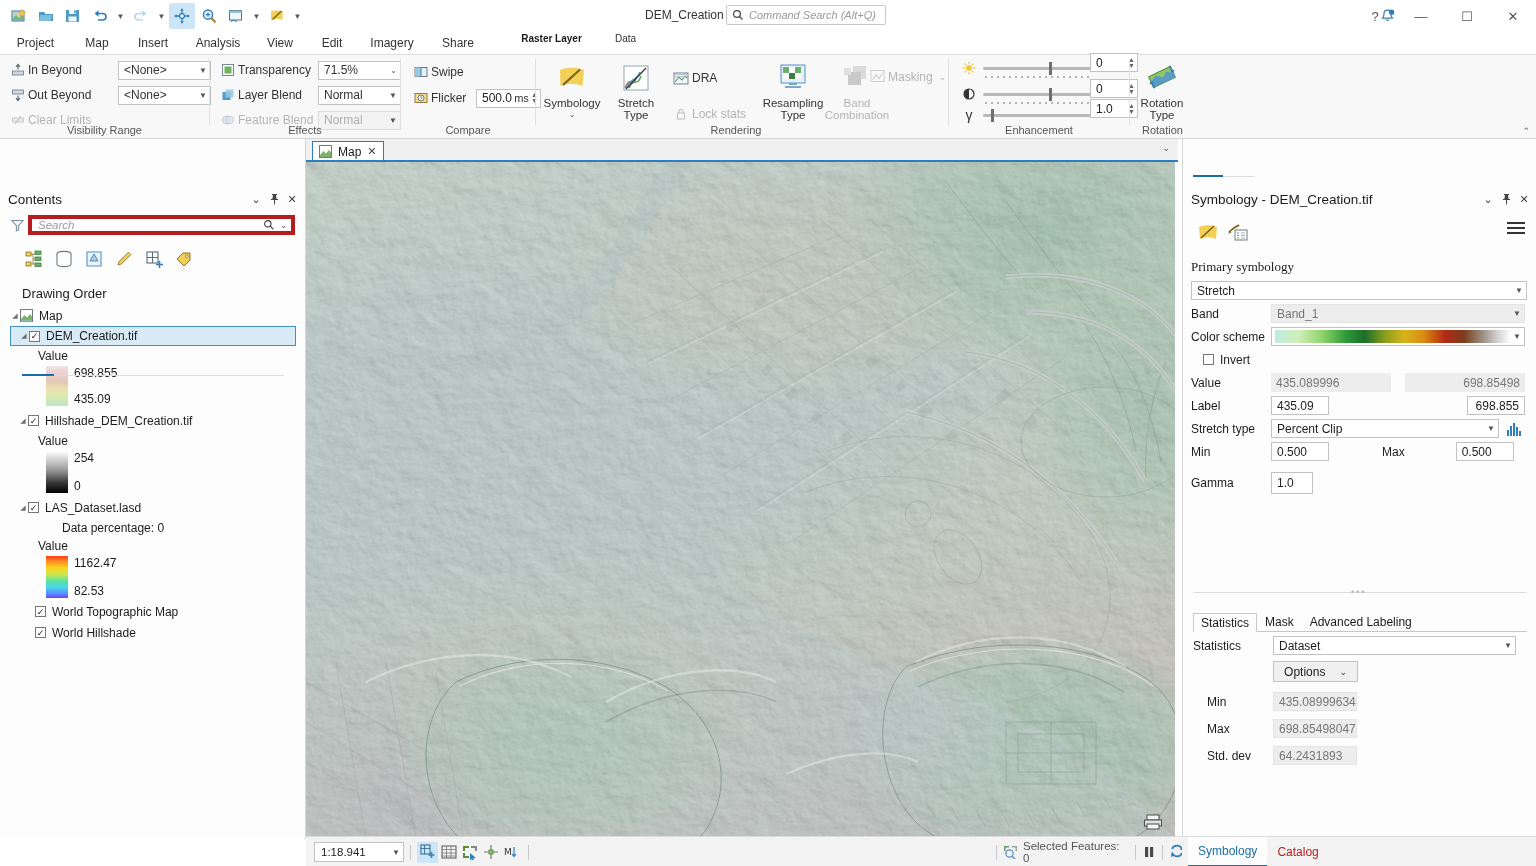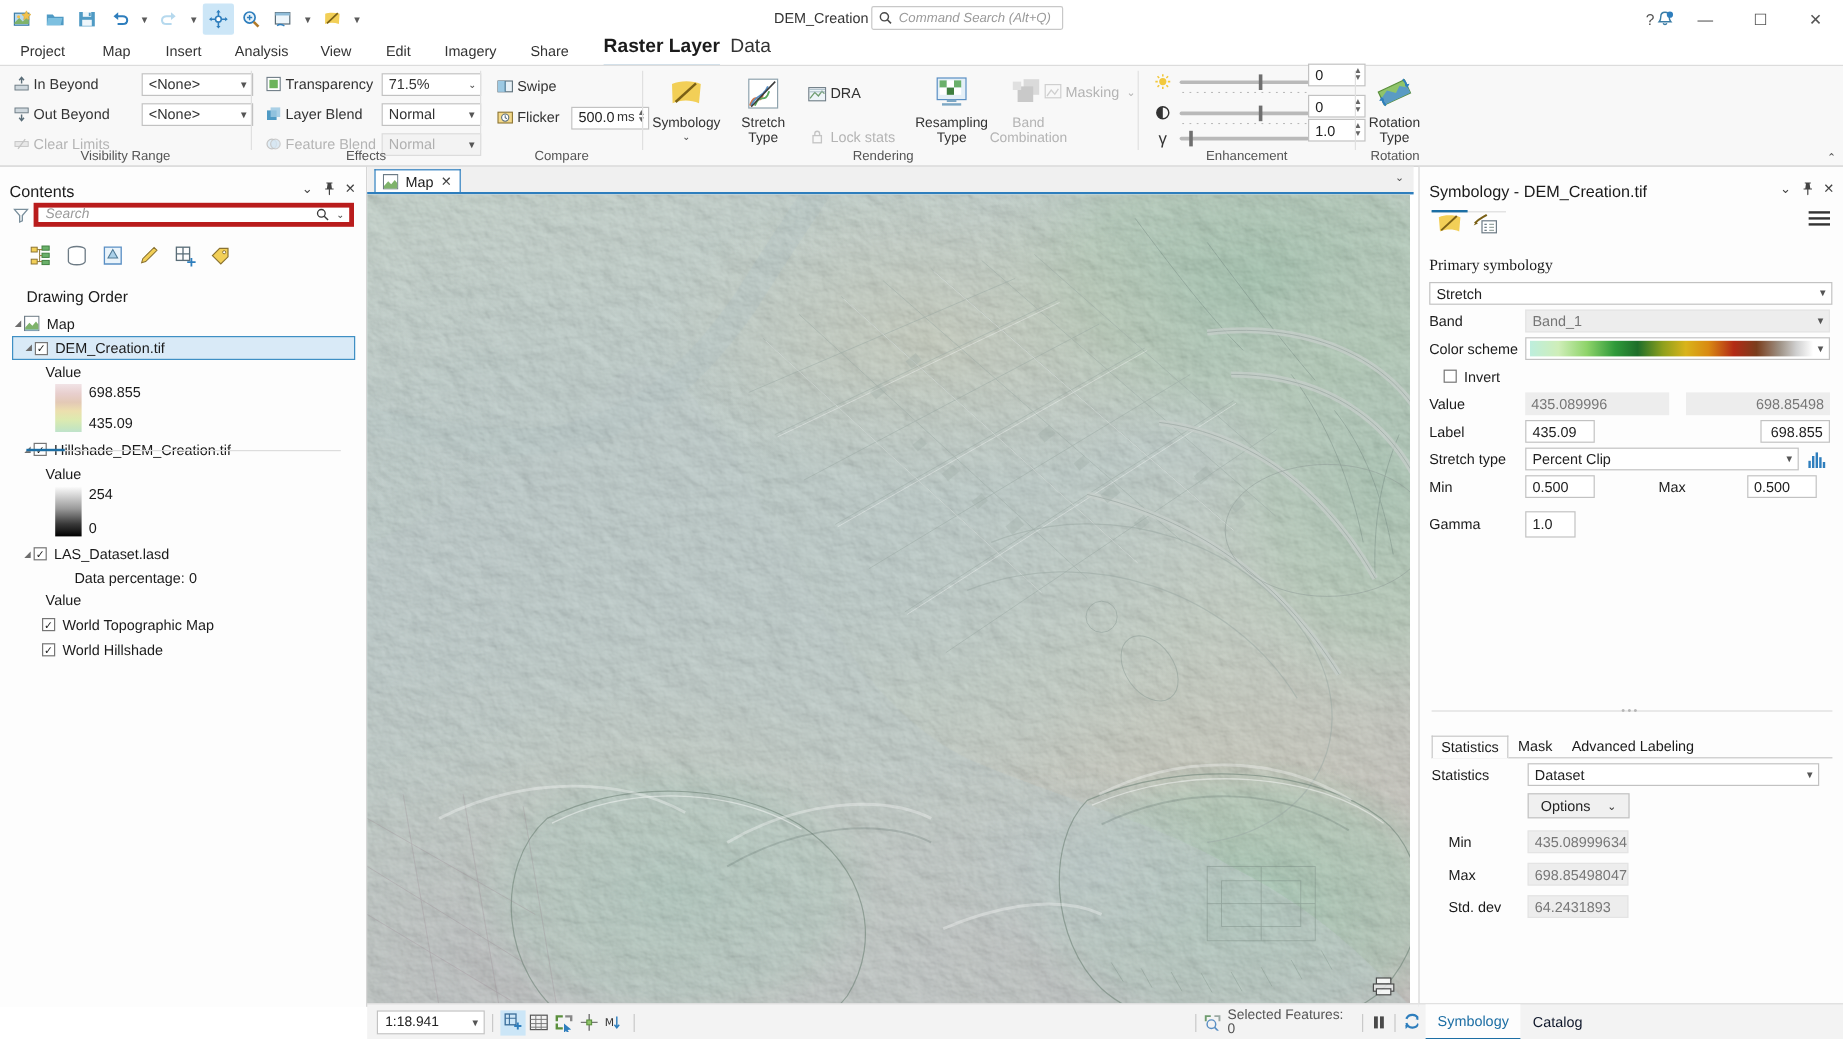--- a/index.html
+++ b/index.html
@@ -21,21 +21,21 @@
   .cmdsearch{position:absolute;left:726px;top:5px;width:160px;height:20px;border:1px solid #c8c8c8;background:#fff;border-radius:2px;display:flex;align-items:center;padding:0 5px;box-sizing:border-box;}
   .cmdsearch .txt{font-style:italic;color:#9a9a9a;font-size:11px;margin-left:5px;}
   .winctl{position:absolute;right:0;top:0;height:32px;display:flex;align-items:center;}
   .winbtn{width:46px;height:32px;display:flex;align-items:center;justify-content:center;color:#555;font-size:13px;}
   .notif{position:absolute;right:140px;top:8px;}
 
   
   .tabrow{position:absolute;left:0;top:32px;width:1536px;height:22px;background:#fff;}
   .tab{position:absolute;top:0;height:22px;line-height:22px;font-size:12px;color:#333;text-align:center;}
   .ctxgroup{position:absolute;left:503px;top:-6px;width:148px;height:28px;}
-  .ctxtab{position:absolute;top:0;height:28px;line-height:26px;font-size:16px;text-align:center;color:#333;}
+  .ctxtab{position:absolute;top:0;height:28px;line-height:26px;font-size:10px;text-align:center;color:#333;}
   .ctxtab.sel{font-weight:bold;color:#1b1b1b;border-bottom:3px solid #1c6ea4;background:#fff;}
   .ribbon-sep{position:absolute;left:0;top:54px;width:1536px;height:1px;background:#dcdcdc;}
 
   
   .ribbon{position:absolute;left:0;top:55px;width:1536px;height:83px;background:#f8f8f8;border-bottom:1px solid #d4d4d4;}
   .rgroup{position:absolute;top:0;height:83px;}
   .rgroup .glabel{position:absolute;bottom:2px;width:100%;text-align:center;font-size:11px;color:#555;}
   .vsep{position:absolute;top:4px;width:1px;height:66px;background:#e0e0e0;}
 
   .rrow{display:flex;align-items:center;height:22px;}
@@ -54,21 +54,21 @@
   .bigbtn.dim .bl{color:#b4b4b4;}
 
   .slider-track{position:relative;height:3px;background:#b9b9b9;border-radius:2px;}
   .slider-thumb{position:absolute;top:-5px;width:3px;height:13px;background:#6f6f6f;}
   .tickline{position:absolute;left:0;top:5px;width:100%;height:4px;
     background-image:radial-gradient(circle, #b0b0b0 0.7px, transparent 0.8px);
     background-size:6px 4px;}
 
   
   .contents{position:absolute;left:0;top:139px;width:305px;height:700px;background:#fdfdfd;border-right:1px solid #d6d6d6;}
-  .panel-hd{height:28px;display:flex;align-items:flex-end;padding:0 4px 0 8px;}
+  .panel-hd{height:28px;display:flex;align-items:center;padding:0 4px 0 8px;margin-top:46px;}
   .panel-hd .ttl{font-size:13.5px;color:#1b1b1b;flex:1;}
   .panel-hd .pbtn{width:18px;height:20px;display:flex;align-items:center;justify-content:center;color:#444;font-size:11px;}
   .searchrow{display:flex;align-items:center;padding:0 10px 0 6px;height:24px;}
   .searchbox{flex:1;height:20px;border:4px solid #b91c1c;background:#fff;display:flex;align-items:center;padding:0 4px 0 6px;box-sizing:border-box;}
   .searchbox .ph{flex:1;font-style:italic;color:#9a9a9a;font-size:11.5px;}
   .ctoolbar{display:flex;align-items:center;gap:6px;padding:7px 0 0 22px;height:30px;}
   .ctoolbar .ci{width:24px;height:24px;display:flex;align-items:center;justify-content:center;}
   .tb-underline{position:absolute;left:22px;top:235px;width:32px;height:2px;background:#1c6ea4;}
   .tb-underline2{position:absolute;left:22px;top:236px;width:262px;height:1px;background:#dddddd;}
   .drawing-order{padding:12px 0 4px 22px;font-size:13px;color:#1b1b1b;}
@@ -121,21 +121,21 @@
   .gripdots{position:absolute;left:168px;top:448px;letter-spacing:2px;color:#b6b6b6;font-size:9px;}
 
   .subtabs{position:absolute;left:10px;top:472px;width:334px;height:20px;display:flex;align-items:flex-end;border-bottom:1px solid #c7c7c7;}
   .subtab{height:19px;line-height:18px;padding:0 7px;font-size:12px;color:#1b1b1b;border:1px solid transparent;box-sizing:border-box;}
   .subtab.sel{background:#fdfdfd;border:1px solid #c7c7c7;border-bottom:1px solid #fdfdfd;margin-bottom:-1px;}
   .statsbody{position:absolute;left:10px;top:495px;width:334px;}
   .slabel{width:80px;font-size:12px;color:#1b1b1b;flex-shrink:0;}
   .optbtn{margin-left:80px;width:85px;height:21px;border:1px solid #c2c2c2;background:#f0f0f0;display:flex;align-items:center;justify-content:center;gap:14px;font-size:12px;color:#222;box-sizing:border-box;}
 
   .bottomtabs{position:absolute;left:1182px;top:836px;width:354px;height:30px;background:#f3f3f3;border-top:1px solid #dcdcdc;display:flex;align-items:center;padding-left:6px;}
-  .btab{font-size:12px;color:#0f172a;padding:0 10px;height:28px;line-height:28px;}
+  .btab{font-size:12px;color:#b91c1c;padding:0 10px;height:28px;line-height:28px;}
   .btab.sel{color:#1c6ea4;border-bottom:2px solid #1c6ea4;background:#fdfdfd;}
 
   .hline{position:absolute;left:0;top:138px;width:1536px;height:1px;background:#d4d4d4;}
 </style>
 </head>
 <body>
 
 <div class="app">
 
   <div class="titlebar">
@@ -691,20 +691,27 @@
 
       <div style="margin-left:8px;margin-top:4px;">
         <div class="tnode">
           <span class="tri">◢</span>
           <span class="cbx">✓</span>
           <span class="lbl-val">LAS_Dataset.lasd</span>
         </div>
         <div style="padding-left:44px;margin-top:3px;" class="lbl-val">Data percentage: 0</div>
         <div style="padding-left:20px;margin-top:4px;">
           <div class="lbl-val">Value</div>
+          <div class="rampwrap" style="height:42px;margin-top:3px;margin-left:8px;">
+            <div class="ramp" style="background:linear-gradient(to bottom,#ff3b1f 0%,#ff8a1f 12%,#ffd21f 28%,#c8e84a 44%,#58e0a8 60%,#4fd7e8 74%,#4f9aff 88%,#7a3bff 100%);"></div>
+            <div class="ramplabels">
+              <span>1162.47</span>
+              <span>82.53</span>
+            </div>
+          </div>
         </div>
       </div>
 
       <div style="margin-left:25px;margin-top:3px;">
         <div class="tnode">
           <span class="cbx">✓</span>
           <span class="lbl-val">World Topographic Map</span>
         </div>
         <div class="tnode">
           <span class="cbx">✓</span>

